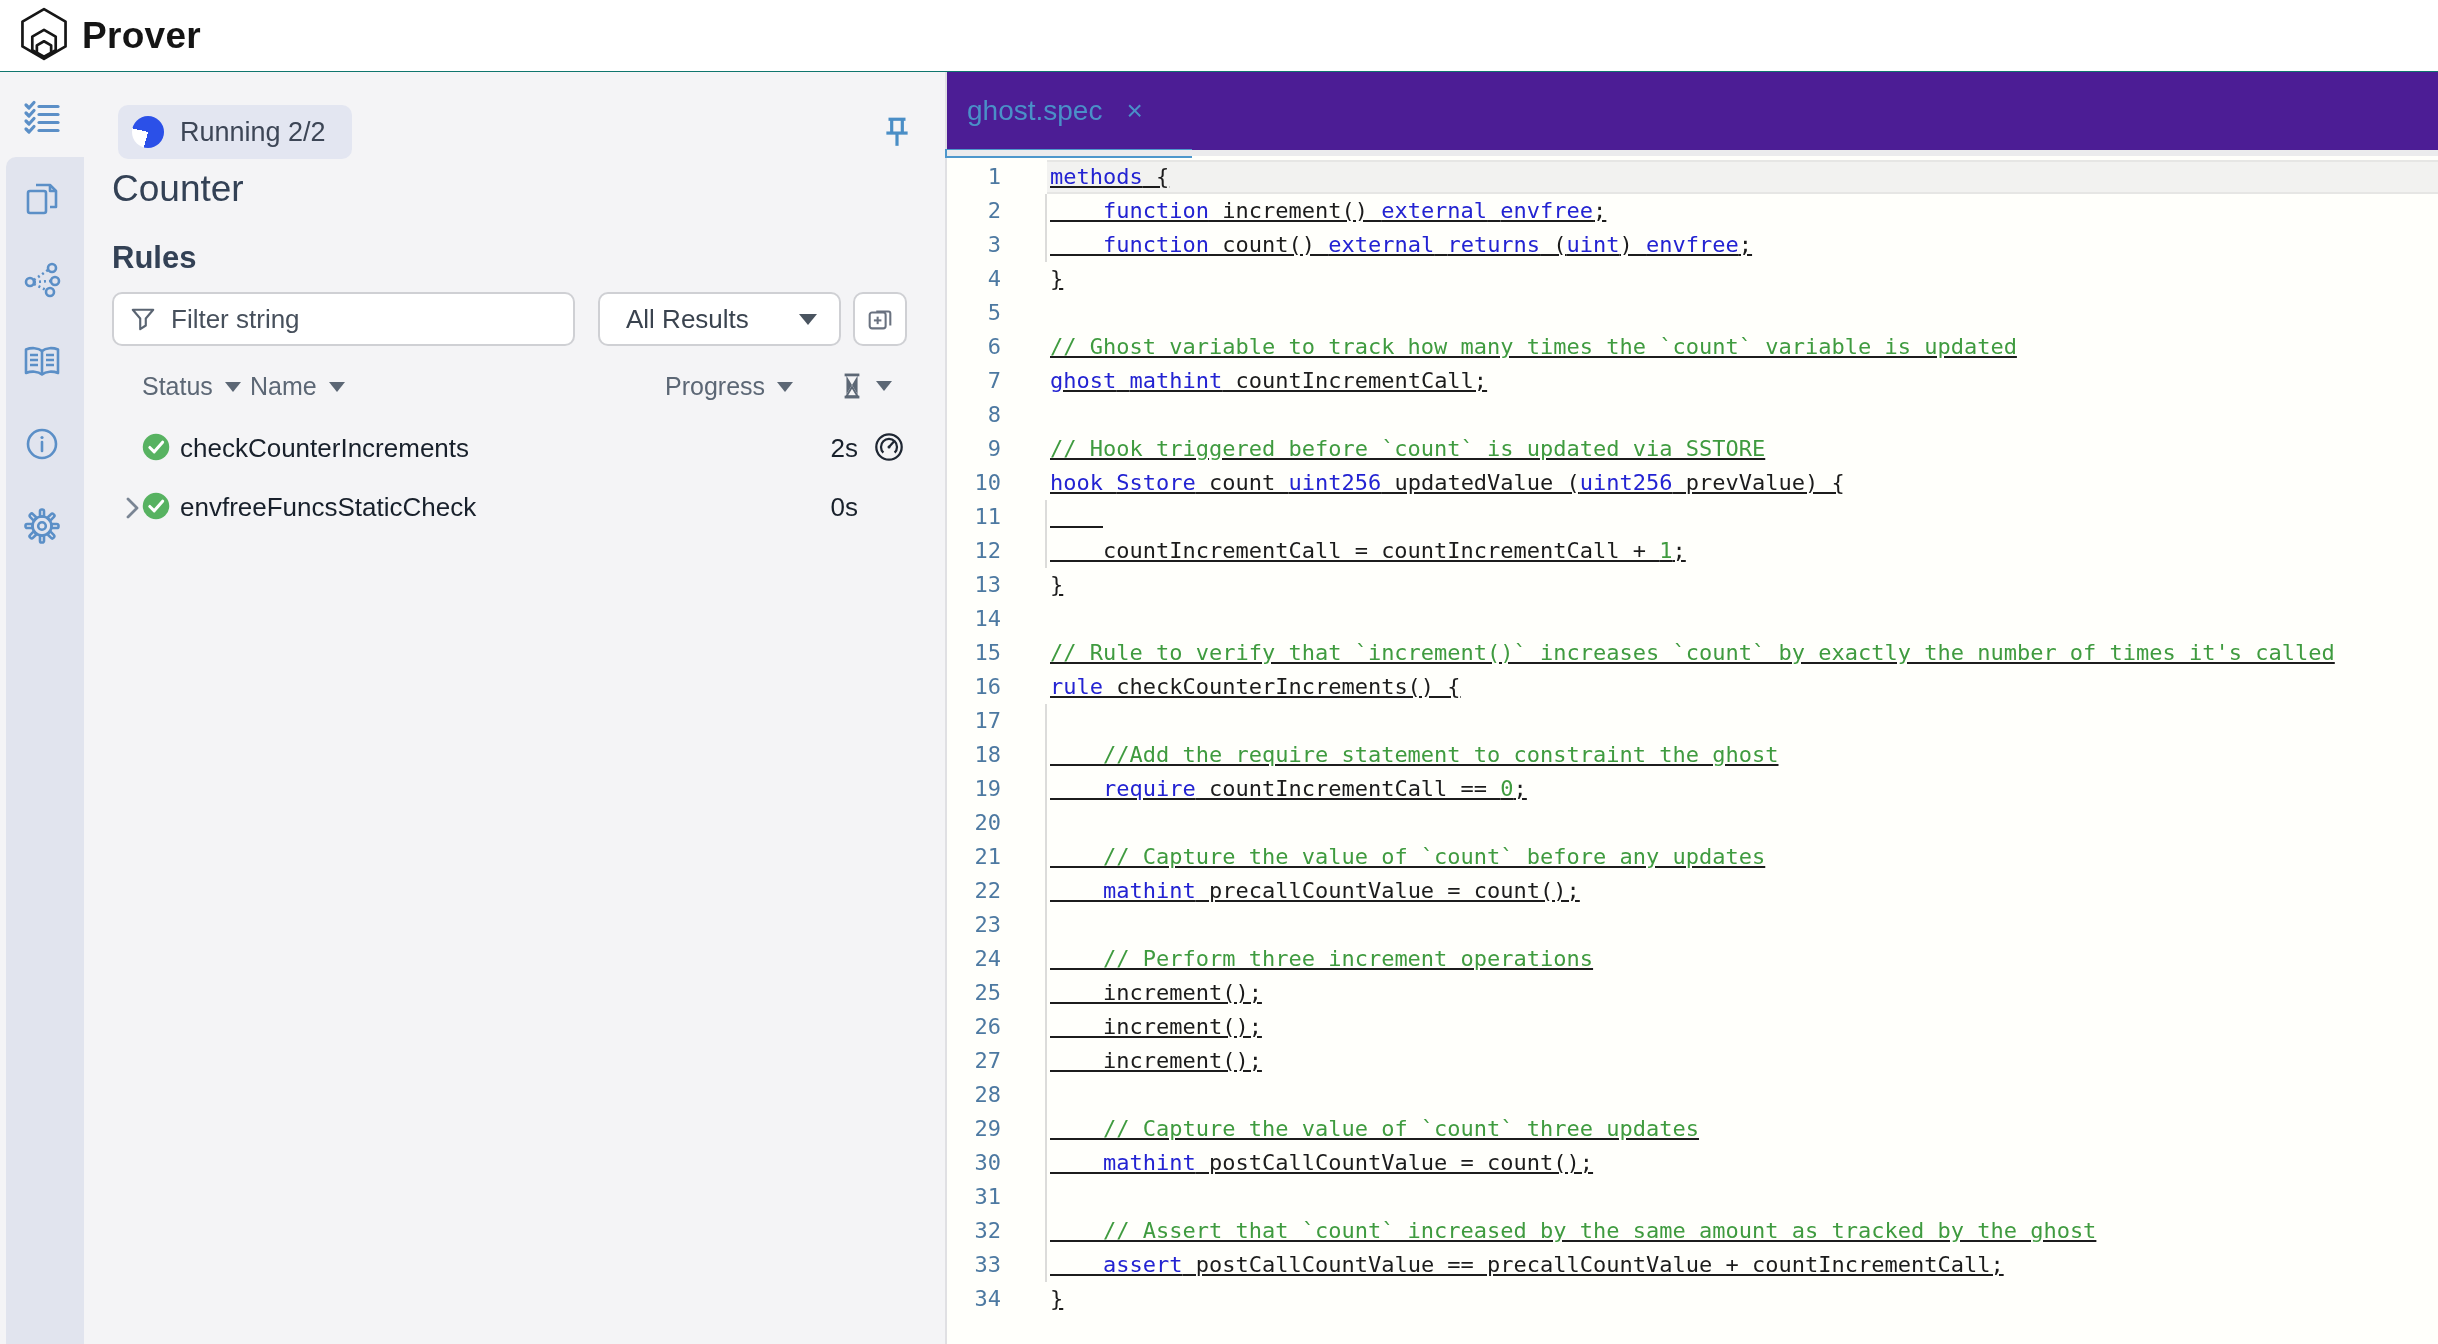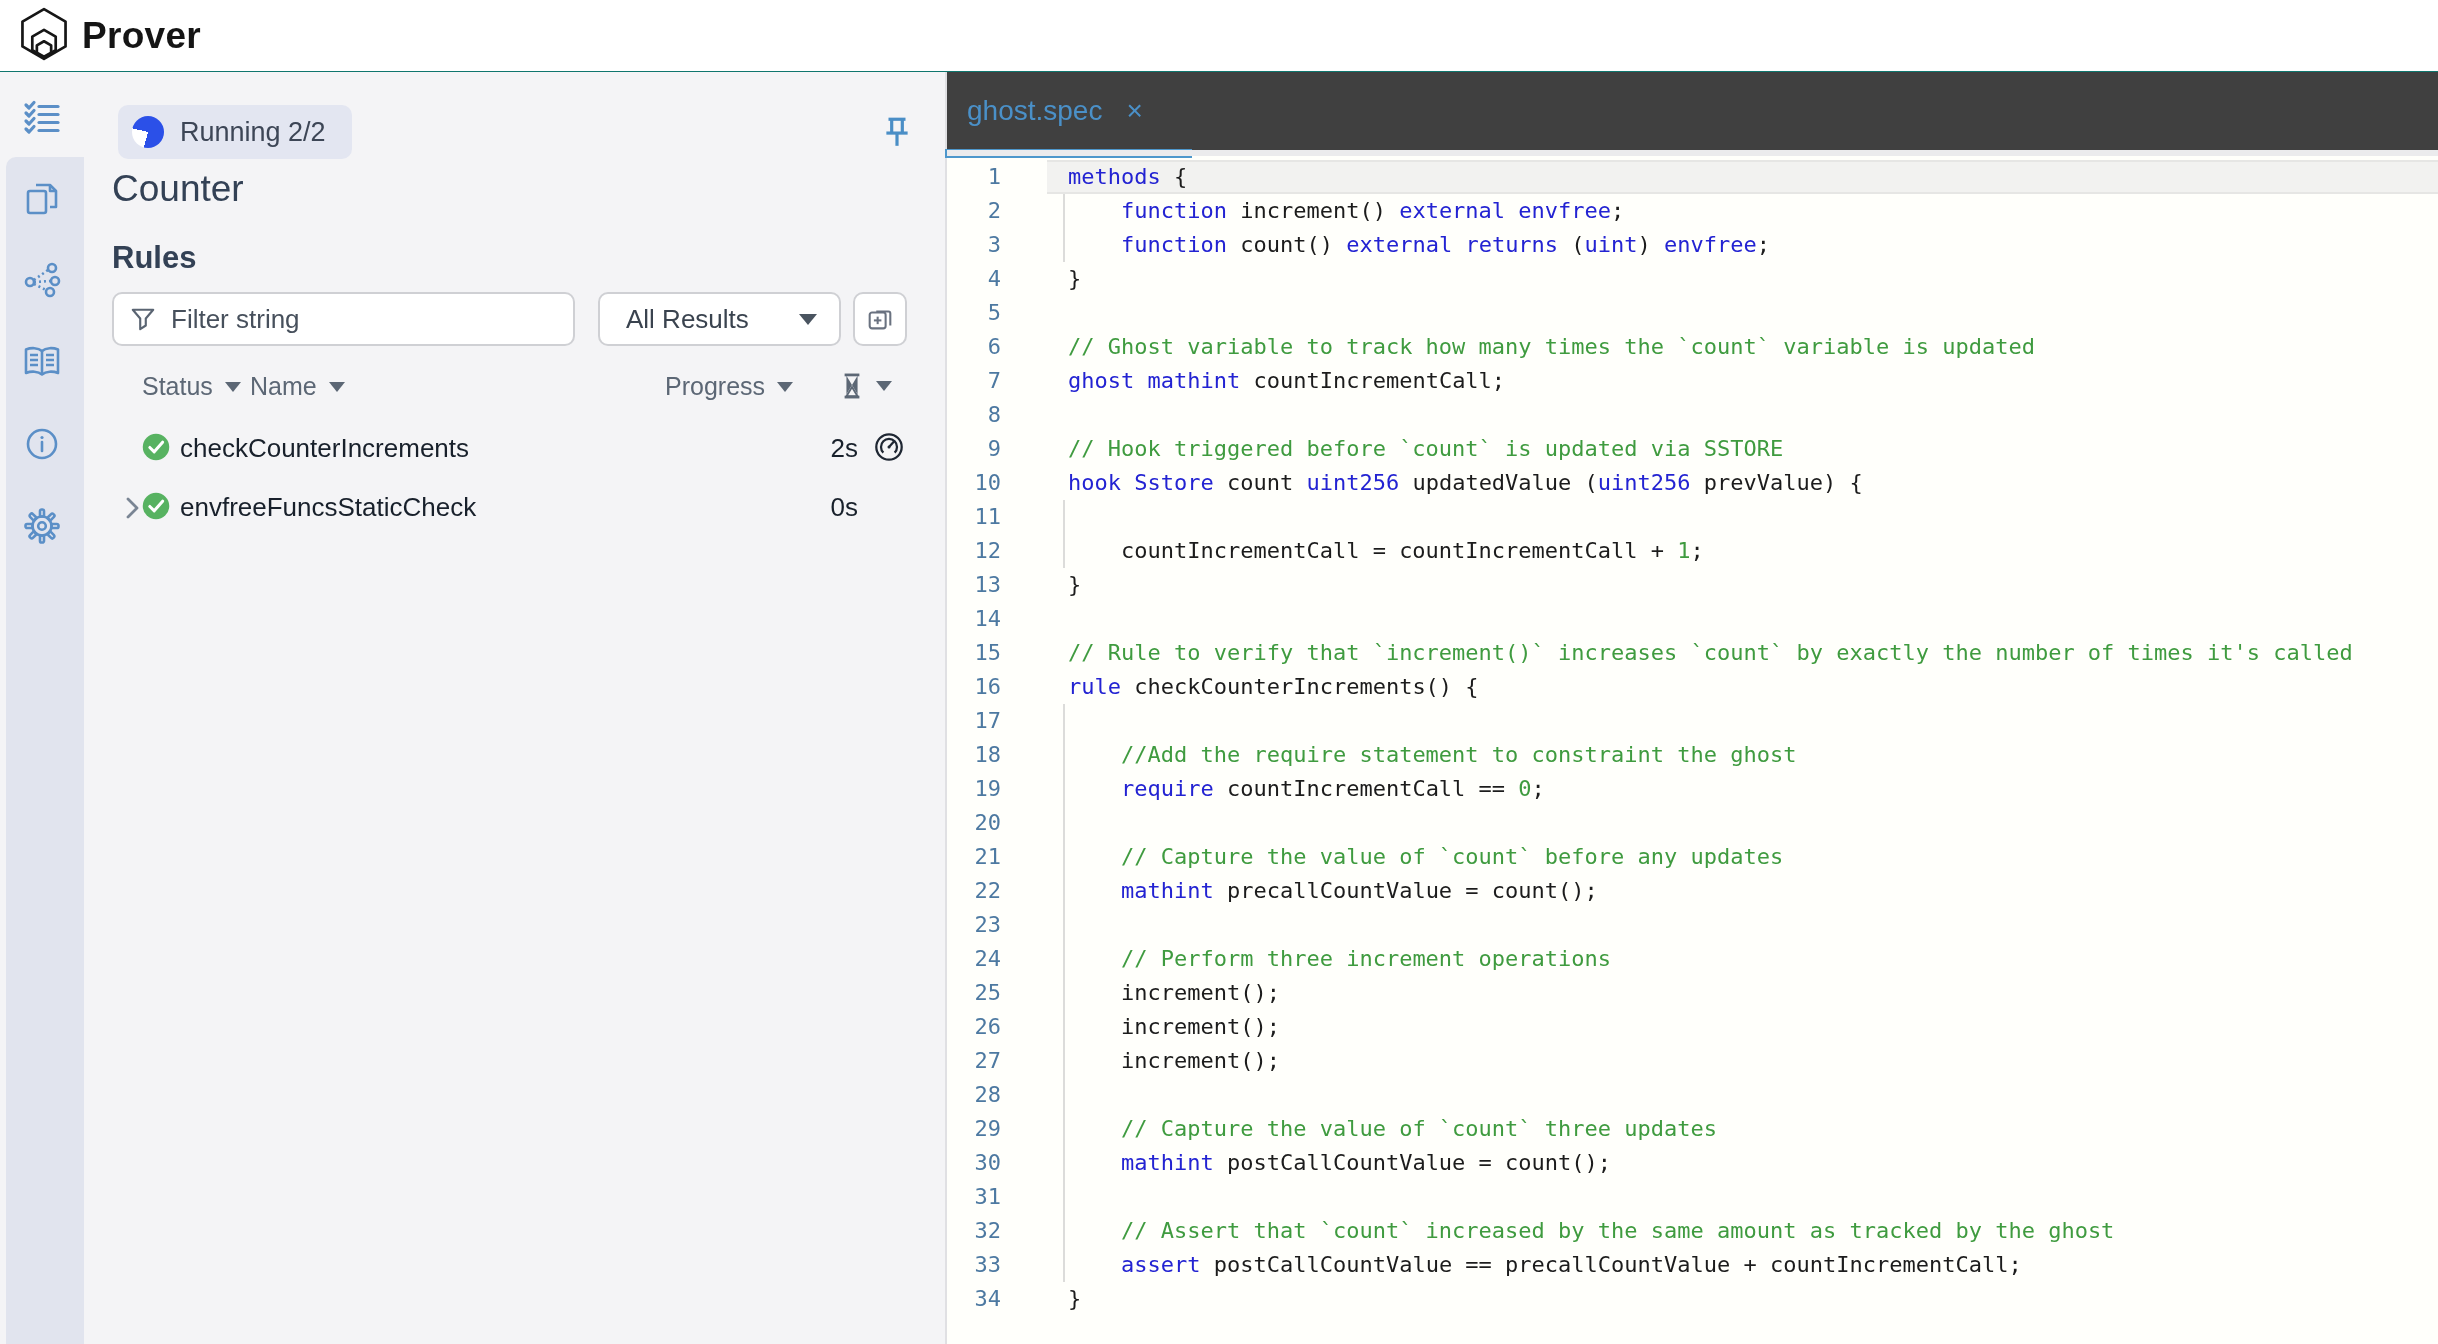--- a/index.html
+++ b/index.html
@@ -47,32 +47,32 @@
   .rule-row{position:absolute;left:0;width:861px;height:40px;cursor:pointer;}
   .rule-row .chev{position:absolute;left:38px;top:7px;}
   .rule-row .chk{position:absolute;left:57px;top:3px;}
   .rule-row .rname{position:absolute;left:96px;top:4px;font-size:26px;color:#18202b;}
   .rule-row .dur{position:absolute;right:87px;top:4px;font-size:26px;color:#18202b;}
   .rule-row .gauge{position:absolute;left:789px;top:2px;}
 
   
   .divider{left:945px;top:72px;width:2px;height:1272px;background:#e0e0e3;}
   .editor{left:947px;top:72px;width:1491px;height:1272px;background:#fffffb;}
-  .tabbar{position:absolute;left:0;top:0;width:1491px;height:78px;background:#404040;}
+  .tabbar{position:absolute;left:0;top:0;width:1491px;height:78px;background:#4c1d95;}
   .tabbar-border{position:absolute;left:0;top:78px;width:1491px;height:6px;background:#ebebed;}
   .tab{position:absolute;left:0;top:0;height:78px;display:flex;align-items:center;gap:24px;padding:0 36px 0 20px;cursor:pointer;}
   .tab-label{font-size:28px;color:#4a90c8;font-weight:500;}
   .tab-close{font-size:28px;color:#4a90c8;cursor:pointer;line-height:1;}
   .tab-underline{position:absolute;left:-2px;top:77px;width:247px;height:9px;background:#4d97cc;}
 
   .code{position:absolute;left:0;top:88px;width:1491px;font-family:"DejaVu Sans Mono","Liberation Mono",monospace;
         font-size:22px;}
   .code-row{display:flex;height:34px;line-height:34px;position:relative;white-space:pre;}
   .code-row .ln{width:54px;flex:none;text-align:right;color:#4d79a1;position:relative;z-index:2;}
-  .code-row .lc{margin-left:67px;position:relative;z-index:2;color:#1c1c1c;}
+  .code-row .lc{margin-left:49px;position:relative;z-index:2;color:#1c1c1c;text-decoration:underline;}
   .code-row.guide .lc::before{content:"";position:absolute;left:-5px;top:0;bottom:0;border-left:2px solid #dcdcda;}
   .code-row.hl::before{content:"";position:absolute;left:100px;right:0;top:0;bottom:0;background:#f2f2f0;
                        border-top:2px solid #e6e6e4;border-bottom:2px solid #e6e6e4;box-sizing:border-box;z-index:1;}
   .tk-kw{color:#2323d2;}
   .tk-cm{color:#3f9b3f;}
   .tk-num{color:#3f9b3f;}
   .tk-pl{color:#1c1c1c;}
 </style>
 </head>
 <body>

